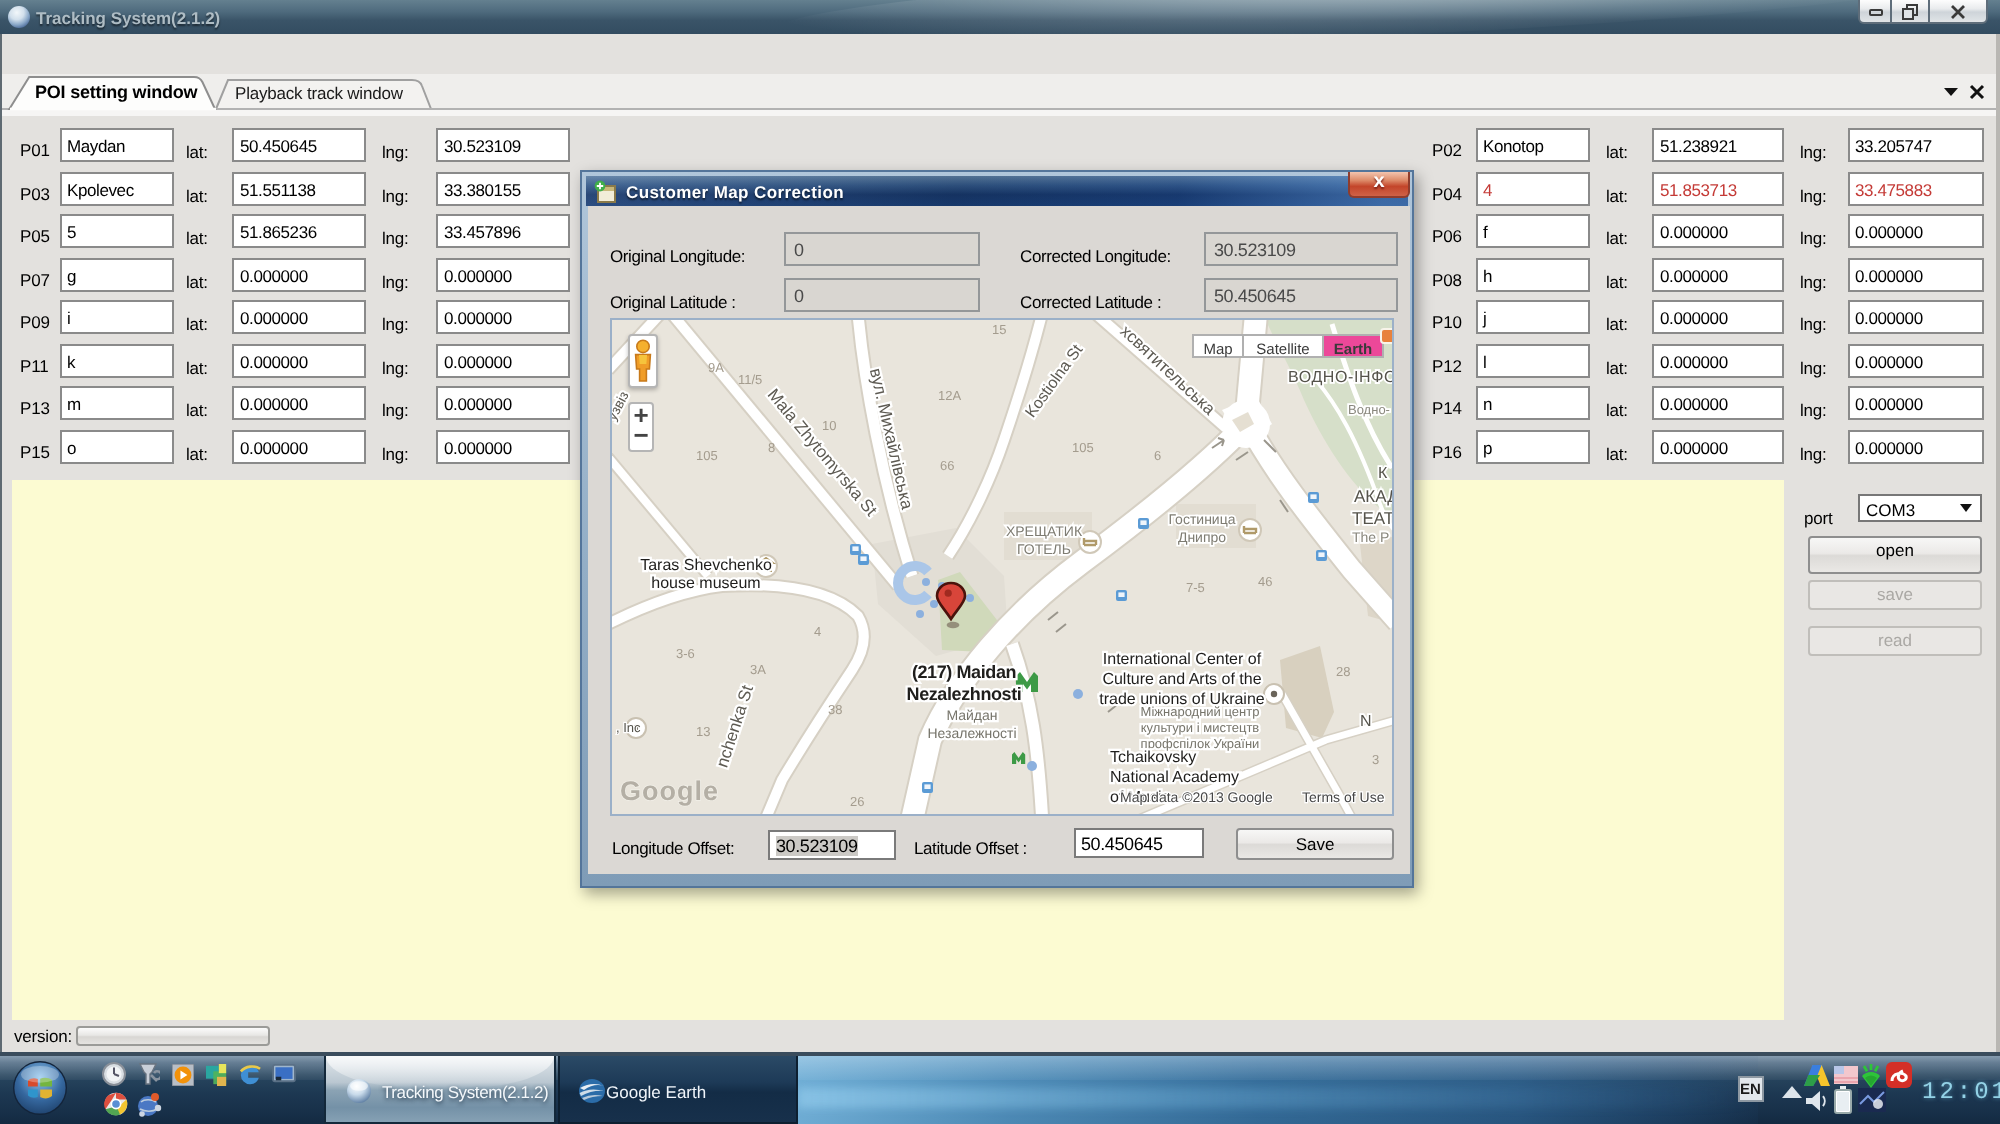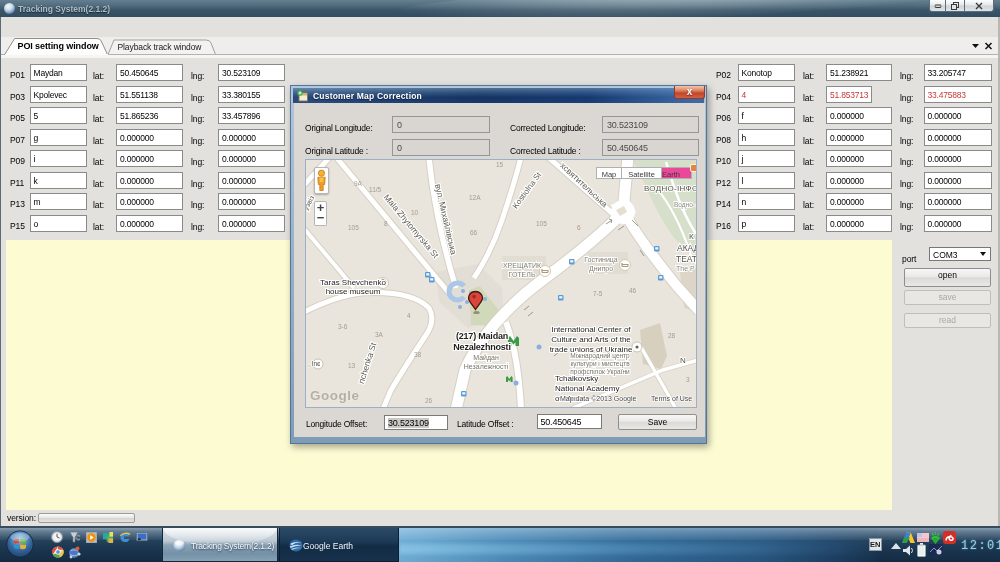--- a/index.html
+++ b/index.html
@@ -175,21 +175,21 @@
   <div id="rightrows">
     <div class="flabel" style="left:716px; top:70.0px;">P02</div>
     <div class="fbox" style="left:737.5px; top:64.0px; width:57px;">Konotop</div>
     <div class="flabel" style="left:803px; top:71.0px;">lat:</div>
     <div class="fbox" style="left:826px; top:64.0px; width:66px;">51.238921</div>
     <div class="flabel" style="left:900px; top:71.0px;">lng:</div>
     <div class="fbox" style="left:923.5px; top:64.0px; width:68px;">33.205747</div>
     <div class="flabel" style="left:716px; top:91.5px;">P04</div>
     <div class="fbox" style="left:737.5px; top:85.5px; width:57px; color:#c43a36;">4</div>
     <div class="flabel" style="left:803px; top:92.5px;">lat:</div>
-    <div class="fbox red" style="left:826px; top:85.5px; width:46px;">51.853713</div>
+    <div class="fbox red" style="left:826px; top:85.5px; width:66px;">51.853713</div>
     <div class="flabel" style="left:900px; top:92.5px;">lng:</div>
     <div class="fbox red" style="left:923.5px; top:85.5px; width:68px;">33.475883</div>
     <div class="flabel" style="left:716px; top:113.0px;">P06</div>
     <div class="fbox" style="left:737.5px; top:107.0px; width:57px;">f</div>
     <div class="flabel" style="left:803px; top:114.0px;">lat:</div>
     <div class="fbox" style="left:826px; top:107.0px; width:66px;">0.000000</div>
     <div class="flabel" style="left:900px; top:114.0px;">lng:</div>
     <div class="fbox" style="left:923.5px; top:107.0px; width:68px;">0.000000</div>
     <div class="flabel" style="left:716px; top:134.5px;">P08</div>
     <div class="fbox" style="left:737.5px; top:128.5px; width:57px;">h</div>
@@ -465,21 +465,21 @@
             <circle cx="6.5" cy="5.2" r="3.1" fill="#f5b02e" stroke="#c87a1a" stroke-width="0.8"></circle>
             <path d="M2.8,9.3 L10.2,9.3 L9.7,16.5 L8.2,16.5 L8.2,22.5 L4.8,22.5 L4.8,16.5 L3.3,16.5 Z" fill="#f09d28" stroke="#c87a1a" stroke-width="0.8"></path>
             <path d="M4.5,9.5 L8.5,9.5 L8.2,14 L4.8,14 Z" fill="#f6c43c"></path>
           </svg>
         </div>
         <div style="position:absolute; left:8px; top:41px; width:13px; height:13px; background:#fff; border:1px solid #b5b5b5; border-radius:2px 2px 0 0; color:#444; font-size:13px; font-weight:bold; text-align:center; line-height:11px;">+</div>
         <div style="position:absolute; left:8px; top:53px; width:13px; height:13px; background:#fff; border:1px solid #b5b5b5; border-top:none; border-radius:0 0 2px 2px; color:#444; font-size:13px; font-weight:bold; text-align:center; line-height:9px;">−</div>
         <div style="position:absolute; left:290px; top:7px; height:12px; display:flex; font-size:7.5px; color:#3a3a3a;">
           <div style="background:#fff; border:1px solid #b0b0b0; padding:2px 0 0; width:26px; text-align:center;">Map</div>
           <div style="background:#fff; border:1px solid #b0b0b0; border-left:none; padding:2px 0 0; width:40px; text-align:center;">Satellite</div>
-          <div style="background:#ec4899; border:1px solid #b0b0b0; border-left:none; padding:2px 0 0; width:30px; ">Earth</div>
+          <div style="background:#ec4899; border:1px solid #b0b0b0; border-left:none; padding:2px 0 0; width:30px; text-align:center;font-weight:bold;">Earth</div>
         </div>
         <div style="position:absolute; left:384px; top:4px; width:9px; height:8px; background:#e8823c; border:1px solid #f8f4ea; border-radius:2px;"></div>
       </div>
 
       <div class="dlbl" style="left:12px; top:313px;">Longitude Offset:</div>
       <div class="wbox" style="left:90px; top:312px; width:64px;"><span style="background:#cbc9c5;">30.523109</span></div>
       <div class="dlbl" style="left:163px; top:313px;">Latitude Offset :</div>
       <div class="wbox" style="left:242.5px; top:311px; width:65px;">50.450645</div>
       <div class="btn" style="left:324px; top:311px; width:79px; height:16px; line-height:14px;">Save</div>
     </div>

